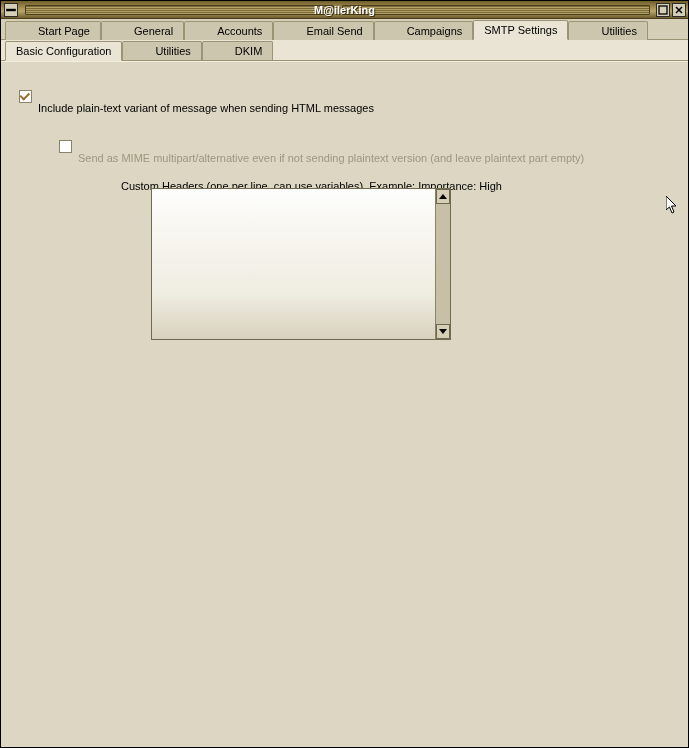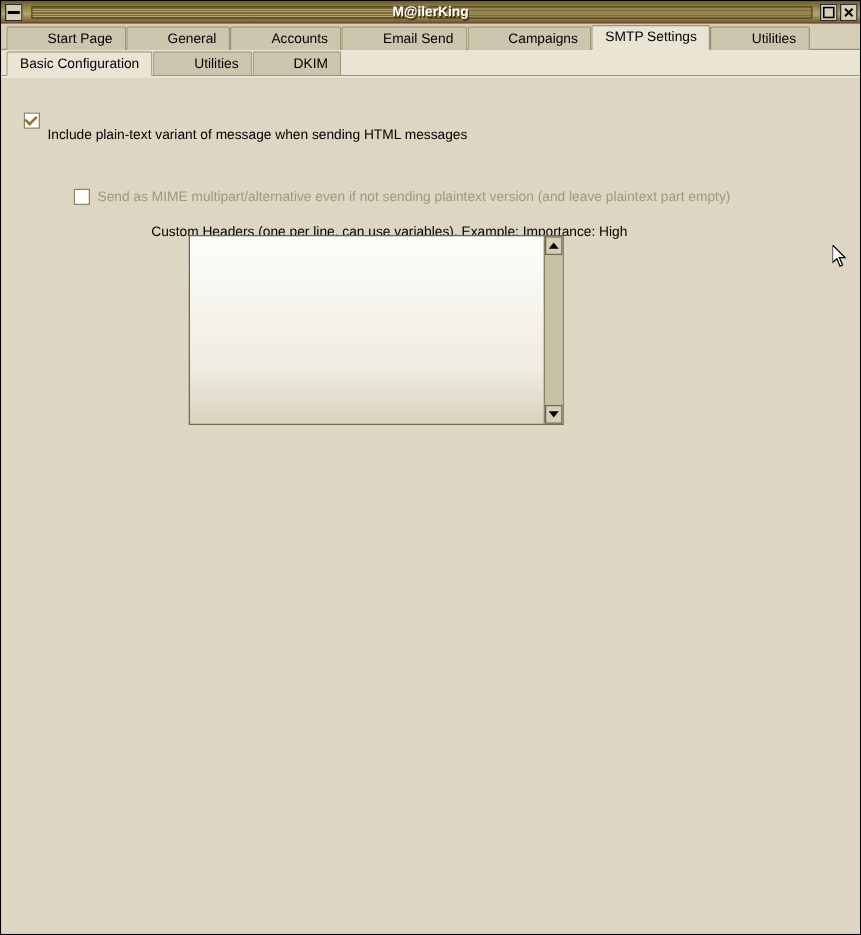--- a/index.html
+++ b/index.html
@@ -131,21 +131,21 @@
   .checkbox.checked::after {
     content: "";
     width: 7px; height: 4px;
     border-left: 2px solid #9a6a2a;
     border-bottom: 2px solid #9a6a2a;
     transform: rotate(-45deg) translate(0px,-1px);
   }
   .checklabel { color: #000; margin-top: 24px; }
   .checklabel.disabled { color: #9d9880; }
   .row1 { margin: 14px 0 0 18px; }
-  .row2 { margin: 10px 0 0 58px; align-items: flex-end; }
+  .row2 { margin: 10px 0 0 58px; }
   .headers-label {
     margin: 14px 0 2px 120px;
     color: #000;
   }
   .textarea-wrap {
     position: absolute;
     left: 150px; top: 126px;
     width: 300px; height: 152px;
     border: 1px solid #716a52;
     background: linear-gradient(to bottom, #fdfdfb 0%, #efece1 70%, #d8d2bd 100%);

